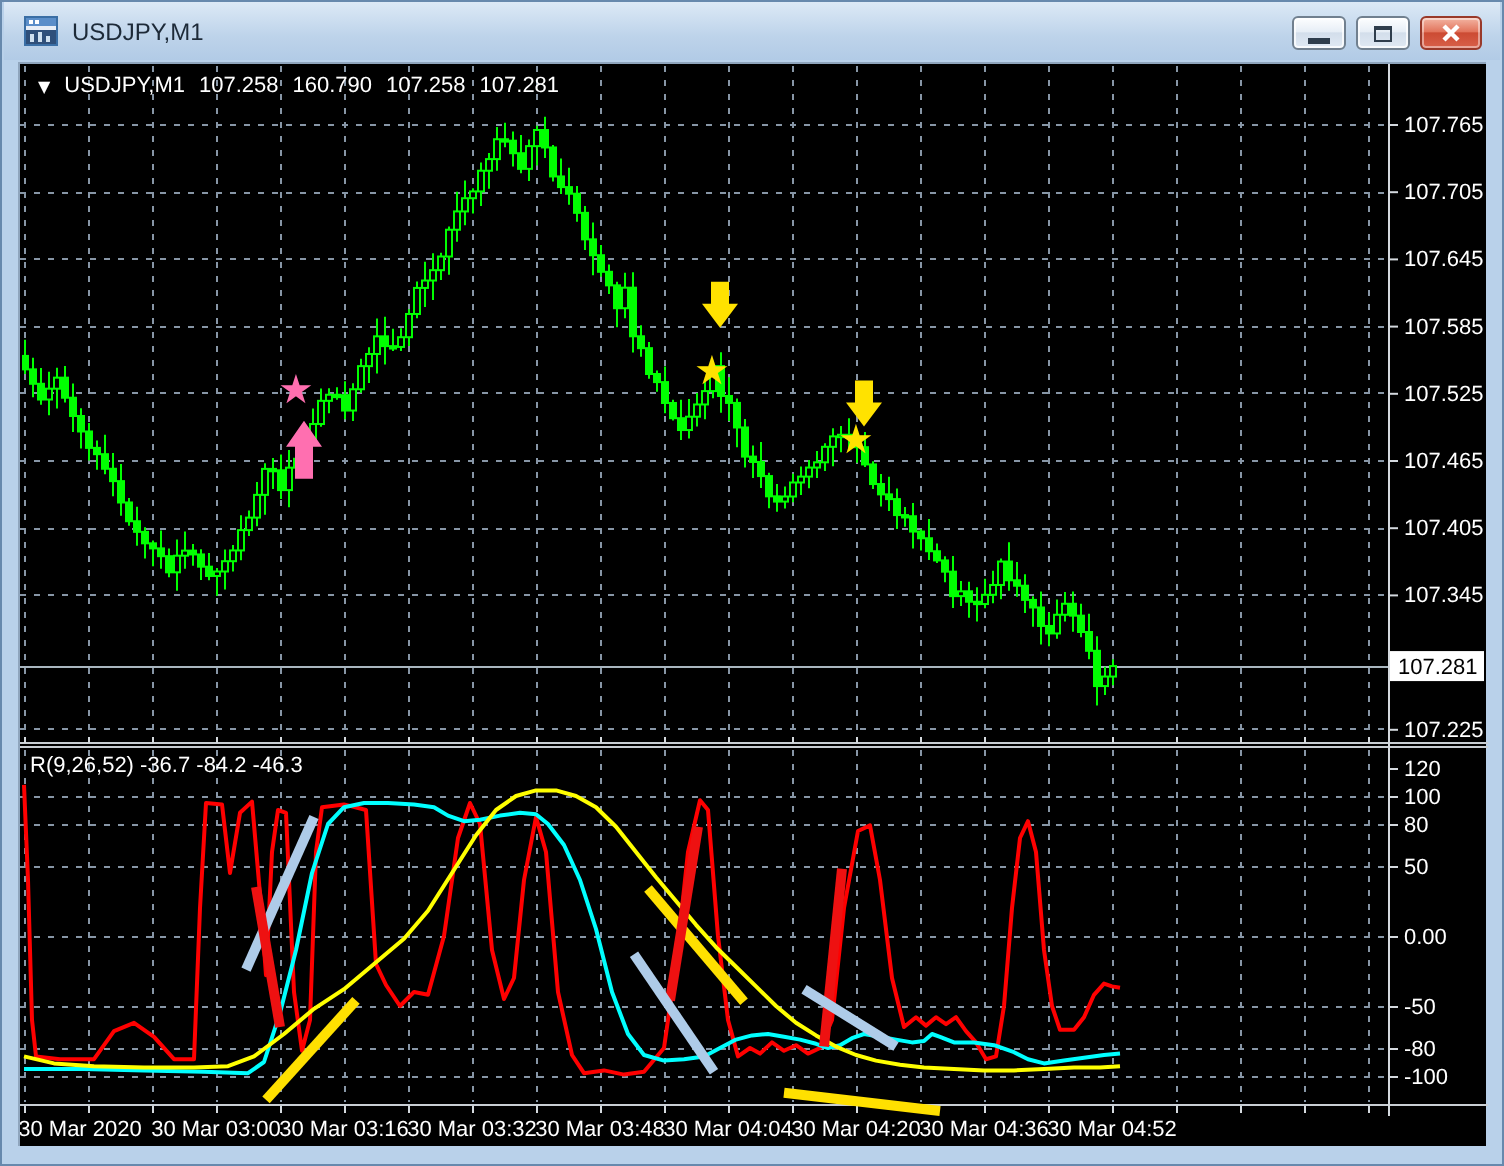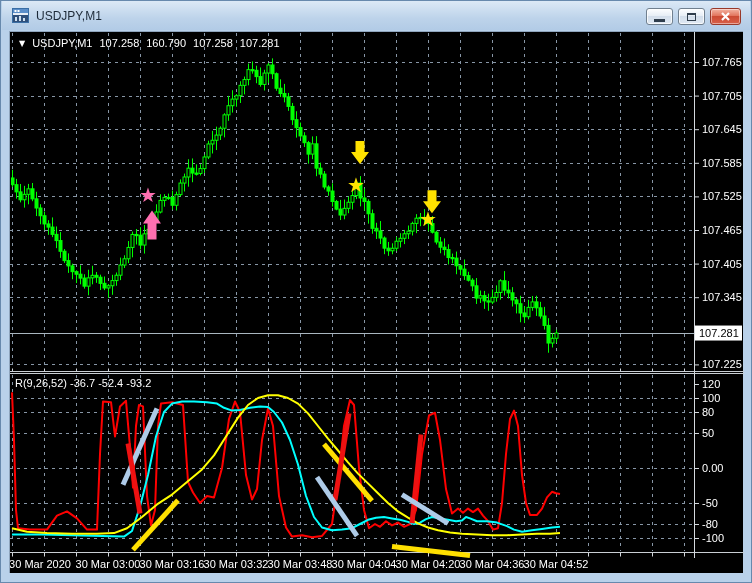--- a/index.html
+++ b/index.html
@@ -564,15 +564,15 @@
         </g>
       </svg>
     <div class="chart-header">
       <span class="tri">▼</span>
         <span>USDJPY,M1</span>
         <span>107.258</span>
         <span>160.790</span>
         <span>107.258</span>
         <span>107.281</span>
     </div>
-    <div class="ind-header">R(9,26,52) -36.7 -52.4 -93.2</div>
+    <div class="ind-header">R(9,26,52) -36.7 -84.2 -46.3</div>
   </div>
 </div>
 
 </body></html>

